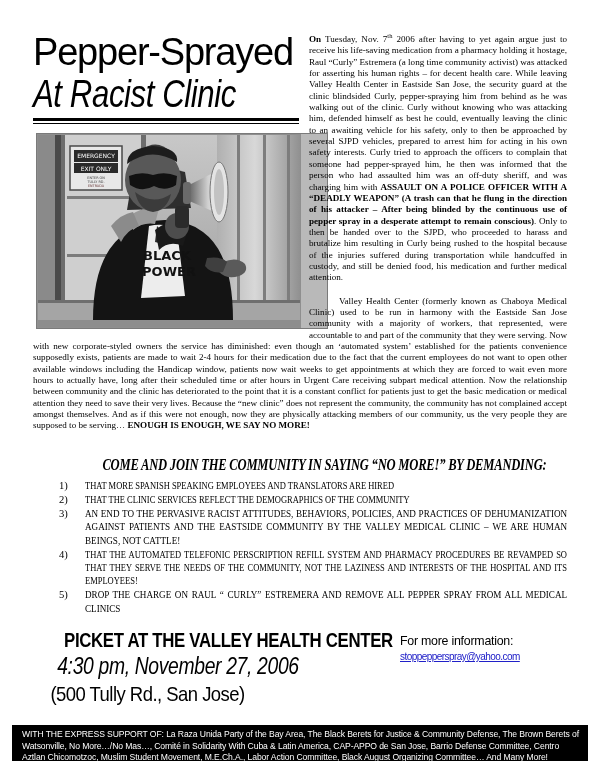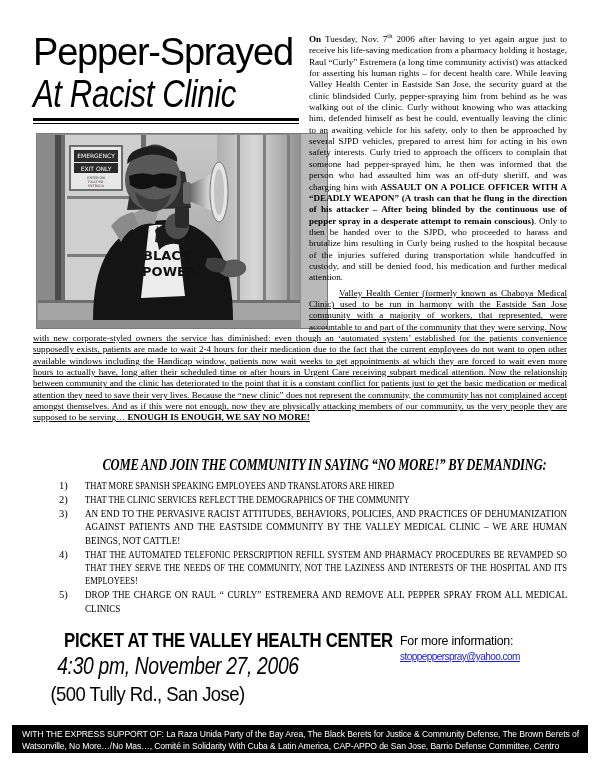--- a/index.html
+++ b/index.html
@@ -89,21 +89,21 @@
     hyphens: none;
   }
   .photo-float {
     float: left;
     width: 276px;
     height: 302px;
     shape-outside: margin-box;
   }
   .article p { margin: 0; }
   .article .p1 { text-indent: 0; }
-  .article .p2 { text-indent: 30px; margin-top: 4px; text-decoration: underline; }
+  .article .p2 { text-indent: 30px; margin-top: 12px; }
   .article b { font-weight: bold; }
   .dropcap-lead { font-weight: bold; }
   sup { font-size: 6.5px; vertical-align: super; }
   .enough { font-weight: bold; }
 
   
   .demands {
     position: absolute;
     left: 33px;
     top: 455px;
@@ -207,21 +207,21 @@
     font-size: 10px;
   }
   .contact .phone { display: block; }
 
   
   .footer {
     position: absolute;
     left: 12px;
     top: 725px;
     width: 576px;
-    height: 28px;
+    height: 36px;
     background: #000;
     color: #fff;
     box-sizing: border-box;
     padding: 4px 9px 4px 10px;
     font-family: "Liberation Sans", sans-serif;
     font-size: 8.6px;
     line-height: 11.7px;
     letter-spacing: -0.1px;
   }
 </style>

